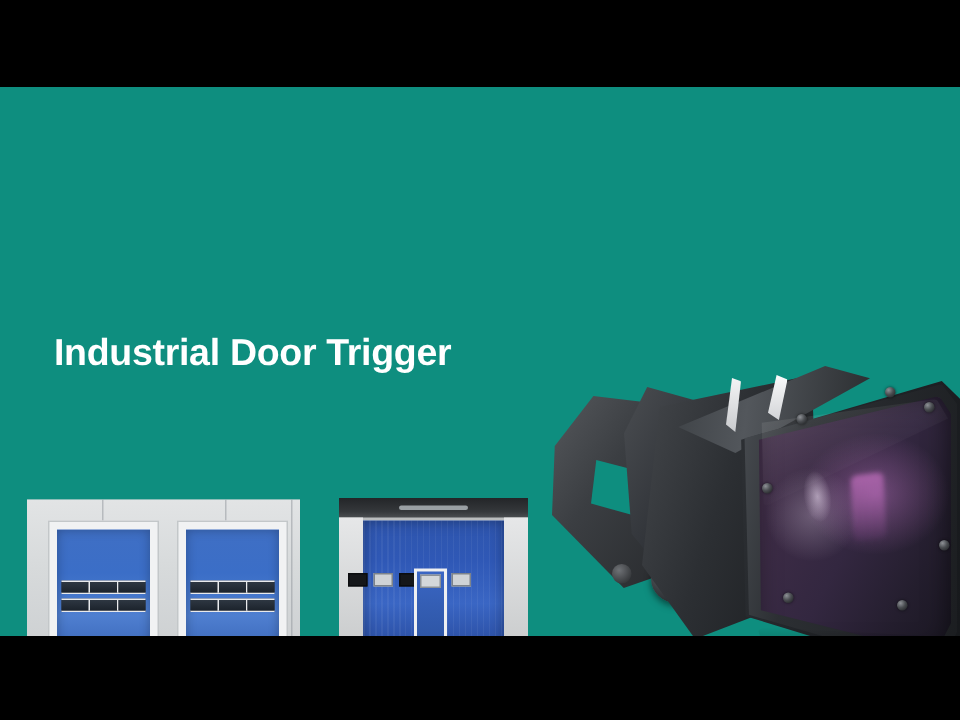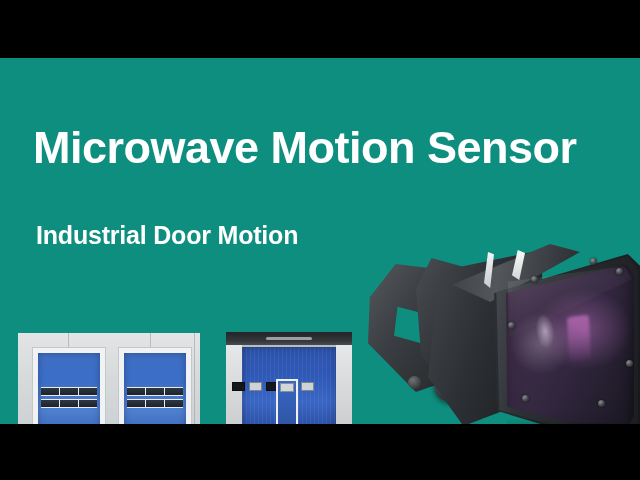--- a/index.html
+++ b/index.html
@@ -374,23 +374,22 @@
       <div class="piece screw sc2"></div>
       <div class="piece screw sc3"></div>
       <div class="piece screw sc4"></div>
       <div class="piece screw sc5"></div>
       <div class="piece screw sc6"></div>
       <div class="piece screw sc7"></div>
 
       <div class="piece body-shadow"></div>
     </div>
 
-    <div id="title">Microwave Motion Sensor</div>
-
-    <div class="subline" id="sub-1">Industrial Door Motion</div>
+
+    <div class="subline" id="sub-1">Industrial Door Trigger</div>
 
 
   </div>
 
   <div class="bar bar-top"></div>
   <div class="bar bar-bottom"></div>
 
 </div>
 
 </body></html>

